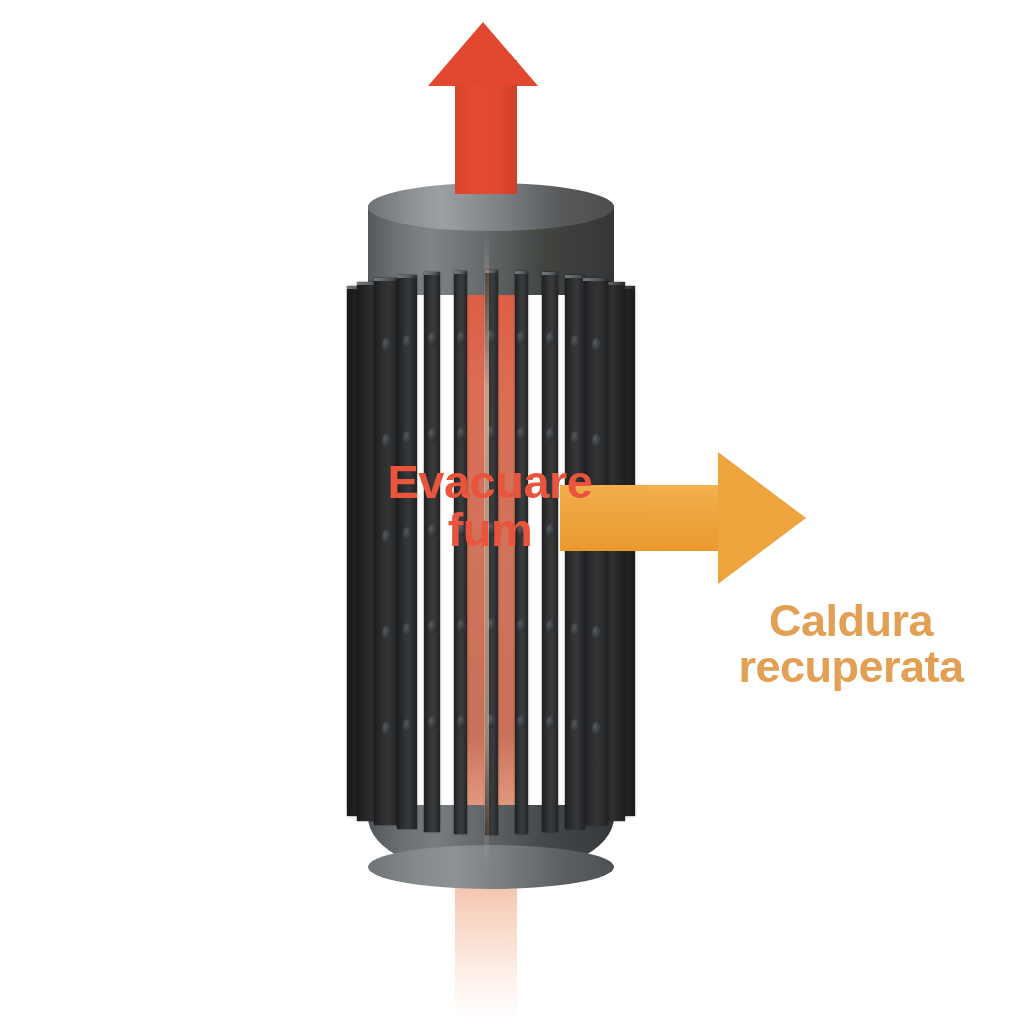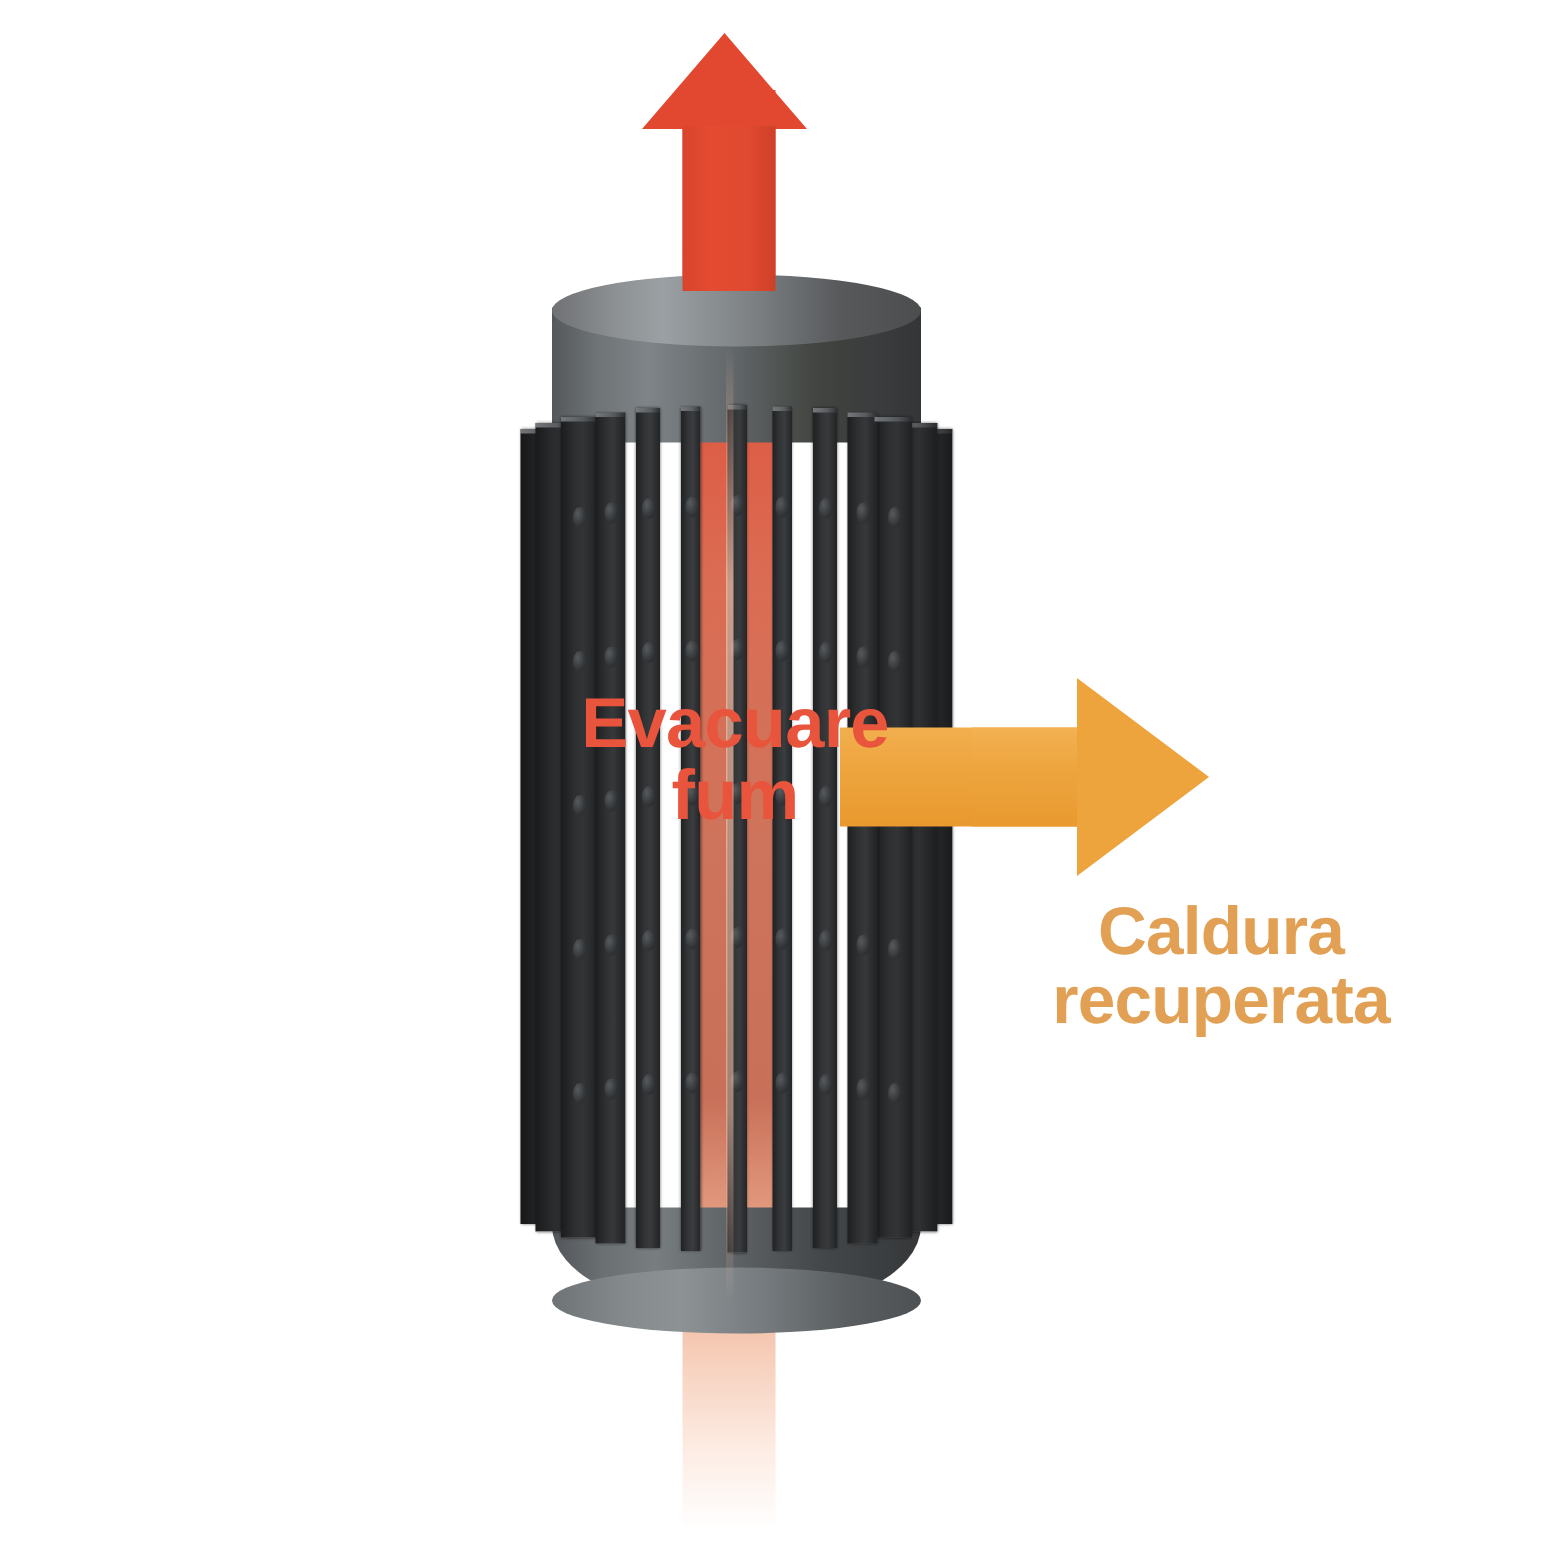--- a/index.html
+++ b/index.html
@@ -182,21 +182,21 @@
   }
   #label-smoke {
     left: 330px;
     top: 458px;
     width: 320px;
     font-size: 47px;
     color: #e8543c;
     text-align: center;
   }
   #label-heat {
-    left: 639px;
+    left: 676px;
     top: 598px;
     width: 350px;
     font-size: 45px;
     color: #e1a053;
   }
 </style>
 </head>
 <body>
 
 <div id="stage">

